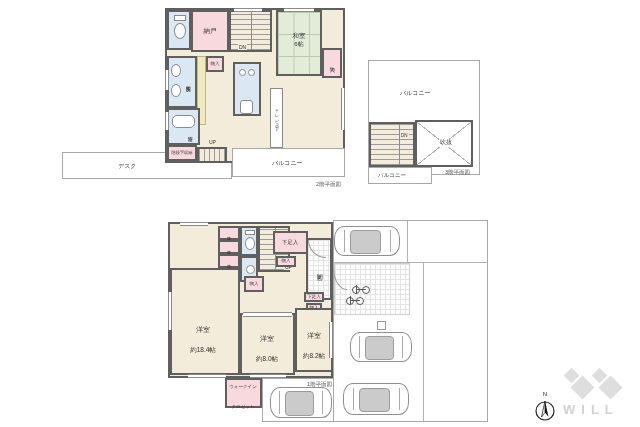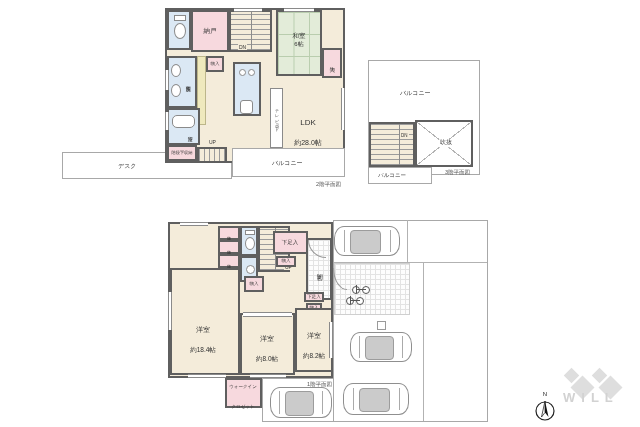--- a/index.html
+++ b/index.html
@@ -100,24 +100,20 @@
 
   <div class="room blue" style="left:233px;top:62px;width:28px;height:54px;">
     <div class="fixw" style="left:4px;top:5px;width:7px;height:7px;border-radius:50%;"></div>
     <div class="fixw" style="left:13px;top:5px;width:7px;height:7px;border-radius:50%;"></div>
     <div class="fixw" style="left:5px;top:36px;width:13px;height:14px;border-radius:3px;"></div>
   </div>
 
   <div class="fixw" style="left:270px;top:88px;width:13px;height:60px;"></div>
   <div class="cl v" style="left:277px;top:118px;font-size:4px;">テレビボード</div>
 
-  <div class="cl" style="left:308px;top:130px;">
-    <span style="font-size:8px;">LDK</span><br>
-    <span style="font-size:7px;">約28.0帖</span>
-  </div>
 
   <div class="win" style="left:284px;top:8px;width:30px;height:4px;"></div>
   <div class="win" style="left:234px;top:8px;width:28px;height:4px;"></div>
   <div class="winv" style="left:165px;top:70px;width:4px;height:20px;"></div>
   <div class="winv" style="left:165px;top:112px;width:4px;height:18px;"></div>
   <div class="winv" style="left:341px;top:88px;width:4px;height:42px;"></div>
 
   <div class="thin" style="left:232px;top:148px;width:113px;height:29px;"></div>
   <div class="lbl" style="left:272px;top:160px;font-size:6px;">バルコニー</div>
   <div class="caption" style="left:316px;top:181px;">2階平面図</div>
@@ -263,16 +259,16 @@
       <path d="M12 2 L15.5 18 L12 13.5 Z" fill="#111"></path>
       <path d="M12 2 L8.5 18 L12 13.5 Z" fill="#fff" stroke="#111" stroke-width="0.7"></path>
     </svg>
   </div>
 
   <div class="abs" style="left:558px;top:366px;width:76px;height:52px;">
     <div class="diamond" style="left:8px;top:4px;width:11px;height:11px;"></div>
     <div class="diamond" style="left:16px;top:13px;width:17px;height:17px;"></div>
     <div class="diamond" style="left:36px;top:4px;width:11px;height:11px;"></div>
     <div class="diamond" style="left:44px;top:13px;width:17px;height:17px;"></div>
-    <div class="logo-text" style="left:5px;top:24px;">WILL</div>
+    <div class="logo-text" style="left:5px;top:36px;">WILL</div>
   </div>
 
 </div>
 
 </body></html>

